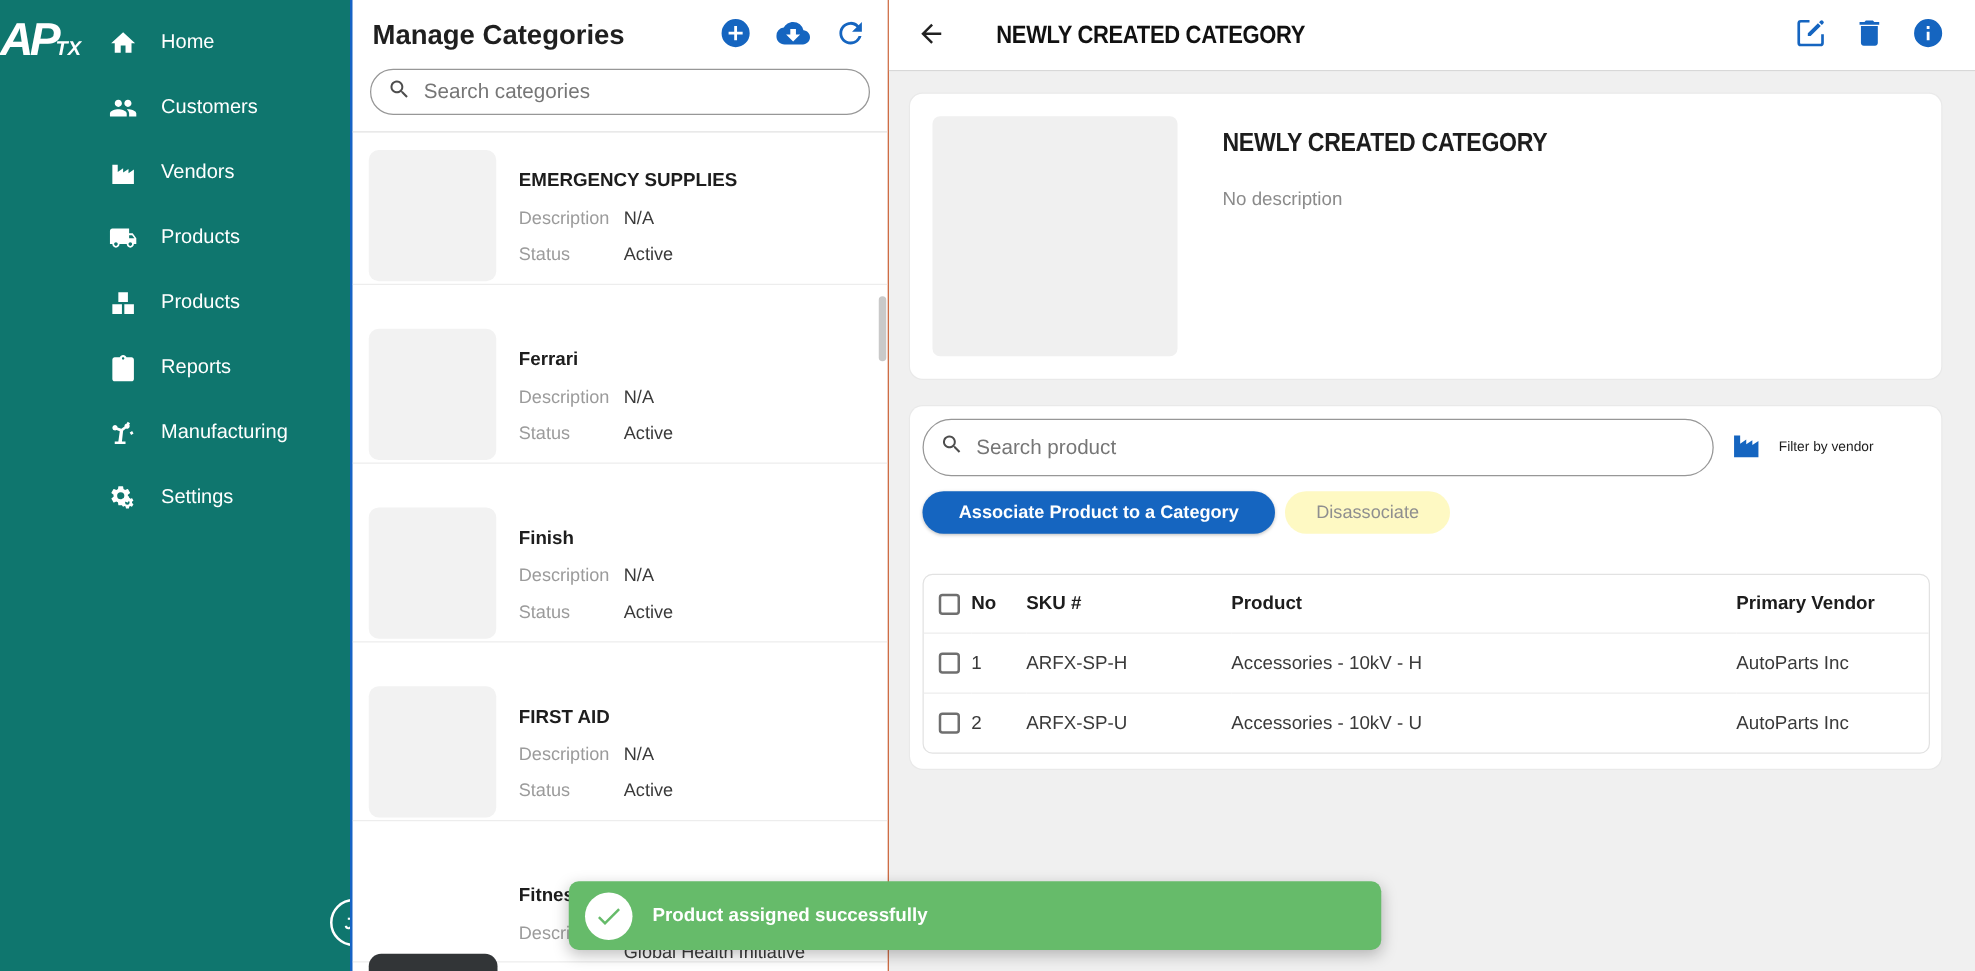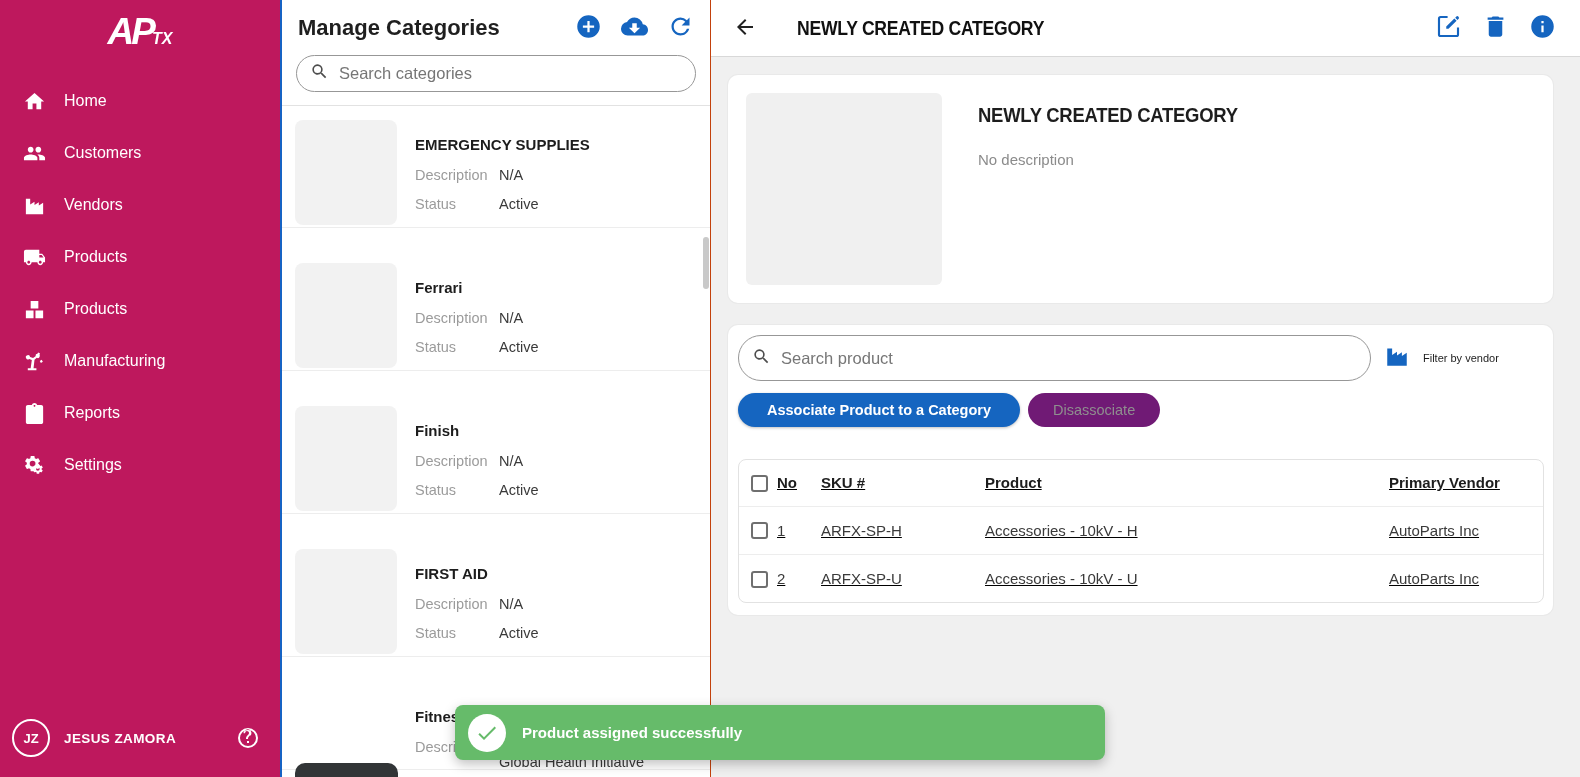--- a/index.html
+++ b/index.html
@@ -1,22 +1,22 @@
 <!DOCTYPE html>
 <html><head>
 <meta charset="utf-8">
 <style>
   * { margin:0; padding:0; box-sizing:border-box; }
   html,body { width:1580px; height:777px; overflow:hidden; background:#fff;
     font-family:"Liberation Sans", sans-serif; }
   .app { display:flex; width:1580px; height:777px; }
 
   
-  .sidebar { width:280px; flex-shrink:0; background:#be185d; color:#fff;
-    display:flex; flex-direction:column; }
+  .sidebar { width:280px; flex-shrink:0; background:#0f766e; color:#fff;
+    display:flex; flex-direction:row; }
   .logo { text-align:center; margin:8px 0 4px; font-weight:bold; font-style:italic;
     font-size:37px; letter-spacing:-3px; line-height:48px; }
   .logo .logo-sub { font-size:16px; font-style:italic; letter-spacing:0; margin-left:-1px; }
   .nav { margin-top:8px; }
   .nav-item { height:52px; display:flex; align-items:center; padding:0 22px;
     cursor:pointer; }
   .nav-icon { width:24px; height:24px; margin-right:18px; display:flex;
     align-items:center; justify-content:center; flex-shrink:0; }
   .nav-icon svg { width:23px; height:23px; fill:#fff; }
   .nav-label { font-size:16px; }
@@ -80,22 +80,22 @@
   .search-row { display:flex; align-items:center; }
   .search-pill.product { margin:0; width:633px; height:46px; border-radius:23px; flex-shrink:0; }
   .filter-group { display:flex; align-items:center; margin-left:13px; cursor:pointer; }
   .filter-group svg { width:26px; height:26px; fill:#1565C0; }
   .filter-label { margin-left:13px; font-size:11px; color:#1d1d1d; }
   .btn-row { margin-top:12px; display:flex; gap:8px; }
   .btn { height:34px; border:none; border-radius:17px; font-size:14.5px;
     font-family:"Liberation Sans", sans-serif; cursor:pointer; }
   .btn-primary { background:#1565C0; color:#fff; font-weight:bold; padding:0 29px;
     box-shadow:0 1px 3px rgba(0,0,0,.25); }
-  .btn-disabled { background:#701a75; color:#8f8f8f; padding:0 25px; cursor:default; }
-  .table-wrap { margin-top:32px; width:806px; border:1px solid #e2e2e2; border-radius:8px; overflow:hidden;text-decoration:underline; }
+  .btn-disabled { background:#fef9c3; color:#8f8f8f; padding:0 25px; cursor:default; }
+  .table-wrap { margin-top:32px; width:806px; border:1px solid #e2e2e2; border-radius:8px; overflow:hidden; }
   table { width:100%; border-collapse:collapse; font-size:15px; }
   th { text-align:left; font-weight:bold; color:#1d1d1d; height:46px; }
   td { height:48px; border-top:1px solid #ededed; color:#3a3a3a; }
   .c-check { width:38px; padding-left:12px; }
   .c-no { width:44px; }
   .c-sku { width:164px;margin-left:16px; }
   .c-product { width:404px; }
   .cb { display:inline-block; width:17px; height:17px; border:2px solid #6f6f6f;
     border-radius:3px; background:#fff; cursor:pointer; vertical-align:middle; }
 
@@ -152,32 +152,32 @@
         <span class="nav-icon">
             <svg viewBox="0 0 24 24">
               <path d="M3 13h8v8H3zM13 13h8v8h-8zM8 3h8v8H8z"></path>
             </svg>
           </span>
         <span class="nav-label">Products</span>
       </div>
       <div class="nav-item">
         <span class="nav-icon">
             <svg viewBox="0 0 24 24">
+              <path d="M19 3h-4.18C14.4 1.84 13.3 1 12 1s-2.4.84-2.82 2H5c-1.1 0-2 .9-2 2v16c0 1.1.9 2 2 2h14c1.1 0 2-.9 2-2V5c0-1.1-.9-2-2-2zm-7 0c.55 0 1 .45 1 1s-.45 1-1 1-1-.45-1-1 .45-1 1-1z"></path>
+            </svg>
+          </span>
+        <span class="nav-label">Reports</span>
+      </div>
+      <div class="nav-item">
+        <span class="nav-icon">
+            <svg viewBox="0 0 24 24">
               <path d="M5 21v-2h3l1.2-8.6-2.7-1.1a2.2 2.2 0 1 1 .9-2.1l3.1 1.2 2.6-2a2.2 2.2 0 1 1 1.3 1.8l-2.4 1.9L11 19h3v2H5zm12.5-9.5 2-1.2 1.2 2-2 1.2-1.2-2zm-2.9-7 1.2-2 2 1.2-1.2 2-2-1.2z"></path>
             </svg>
           </span>
         <span class="nav-label">Manufacturing</span>
-      </div>
-      <div class="nav-item">
-        <span class="nav-icon">
-            <svg viewBox="0 0 24 24">
-              <path d="M19 3h-4.18C14.4 1.84 13.3 1 12 1s-2.4.84-2.82 2H5c-1.1 0-2 .9-2 2v16c0 1.1.9 2 2 2h14c1.1 0 2-.9 2-2V5c0-1.1-.9-2-2-2zm-7 0c.55 0 1 .45 1 1s-.45 1-1 1-1-.45-1-1 .45-1 1-1z"></path>
-            </svg>
-          </span>
-        <span class="nav-label">Reports</span>
       </div>
       <div class="nav-item">
         <span class="nav-icon">
             <svg viewBox="0 0 24 24">
               <path d="M15.95 10.78c.03-.25.05-.51.05-.78s-.02-.53-.06-.78l1.69-1.32c.15-.12.19-.34.1-.51l-1.6-2.77c-.1-.18-.31-.24-.49-.18l-1.99.8c-.42-.32-.86-.58-1.35-.78L12 2.34a.4.4 0 0 0-.4-.34H8.4c-.2 0-.36.14-.39.34l-.3 2.12c-.49.2-.94.47-1.35.78l-1.99-.8a.4.4 0 0 0-.49.18L2.28 7.39c-.1.18-.06.39.1.51l1.69 1.32c-.04.25-.07.52-.07.78s.02.53.06.78l-1.69 1.32c-.15.12-.19.34-.1.51l1.6 2.77c.1.18.31.24.49.18l1.99-.8c.42.32.86.58 1.35.78l.3 2.12c.04.2.2.34.4.34h3.2c.2 0 .37-.14.39-.34l.3-2.12c.49-.2.94-.47 1.35-.78l1.99.8c.18.07.39 0 .49-.18l1.6-2.77c.1-.18.06-.39-.1-.51l-1.67-1.32zM10 13a3 3 0 1 1 0-6 3 3 0 0 1 0 6z"></path>
               <path d="M19.4 16.1c.02-.16.03-.33.03-.5s-.01-.34-.04-.5l1.08-.85c.1-.08.12-.22.06-.33l-1.02-1.77a.26.26 0 0 0-.31-.12l-1.27.51c-.27-.2-.55-.37-.86-.5l-.19-1.35a.26.26 0 0 0-.26-.22h-2.05c-.13 0-.23.09-.25.22l-.19 1.35c-.31.13-.6.3-.86.5l-1.27-.51a.26.26 0 0 0-.31.12l-1.02 1.77c-.07.11-.04.25.06.33l1.08.85c-.03.16-.04.33-.04.5s.01.34.04.5l-1.08.85c-.1.08-.12.22-.06.33l1.02 1.77c.07.11.2.16.31.12l1.27-.51c.27.2.55.37.86.5l.19 1.35c.02.13.12.22.25.22h2.05c.13 0 .24-.09.26-.22l.19-1.35c.31-.13.6-.3.86-.5l1.27.51c.11.04.25 0 .31-.12l1.02-1.77c.06-.11.04-.25-.06-.33l-1.07-.85zm-3.9 1.4a1.9 1.9 0 1 1 0-3.8 1.9 1.9 0 0 1 0 3.8z"></path>
             </svg>
           </span>
         <span class="nav-label">Settings</span>
       </div>

